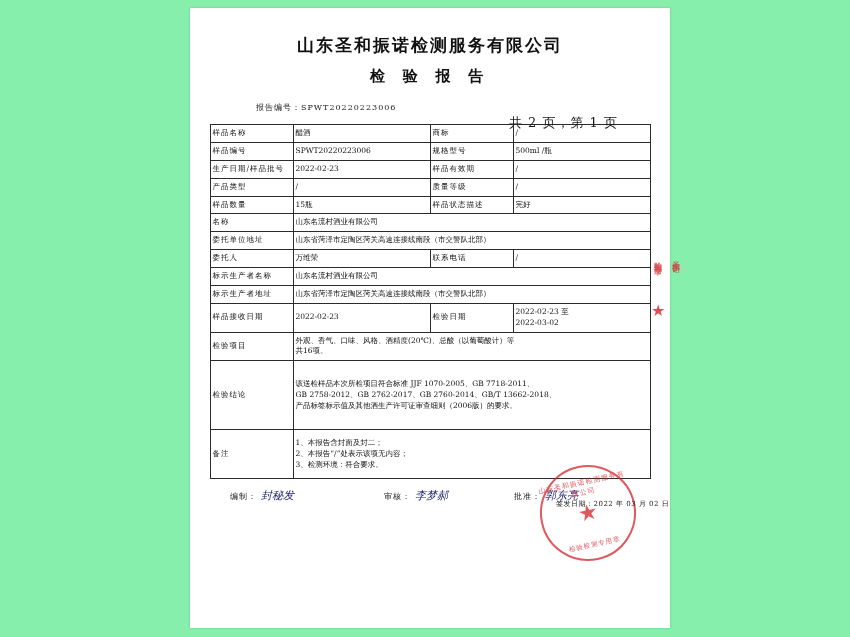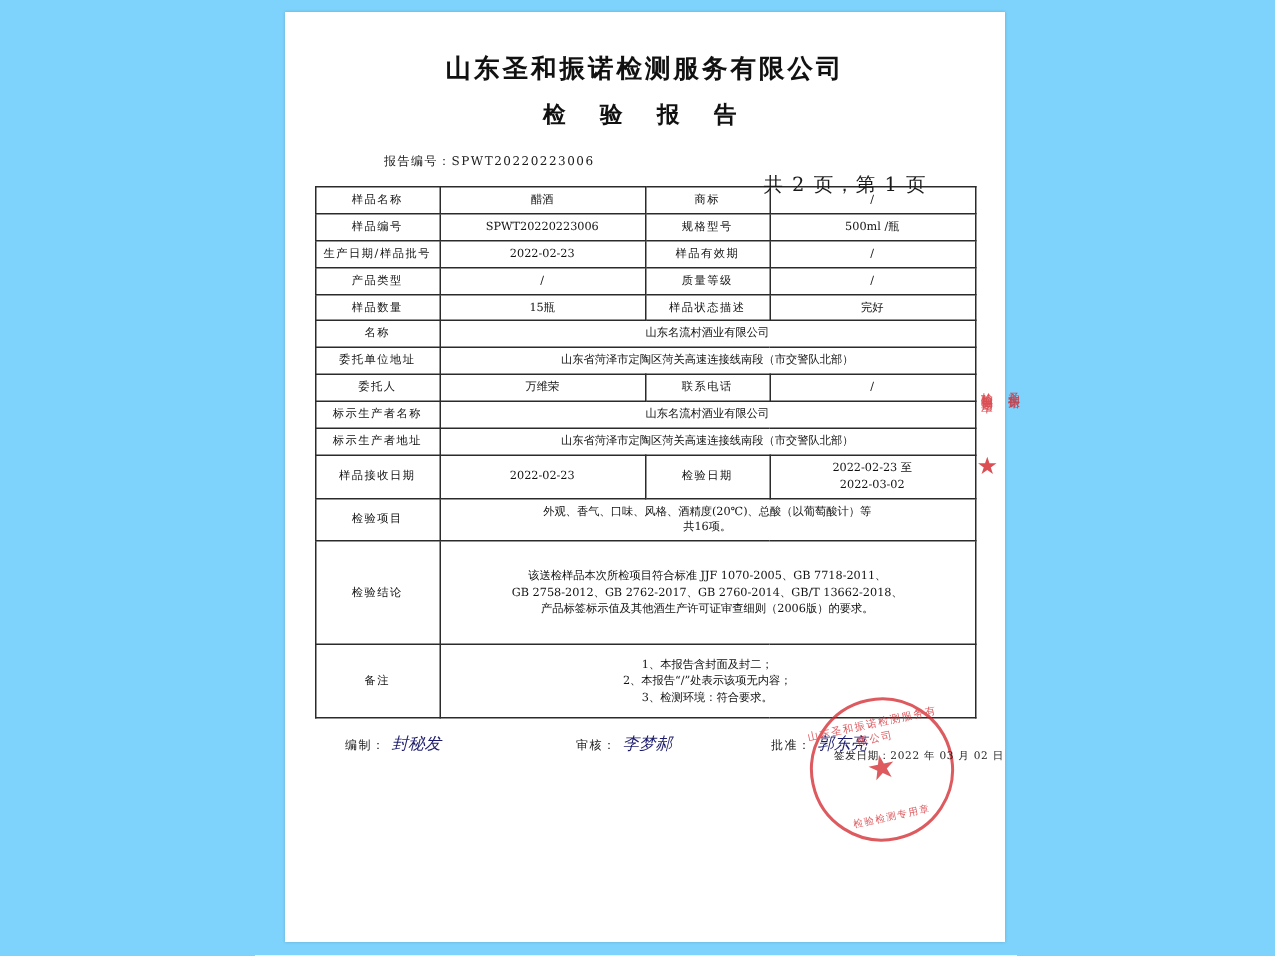--- a/index.html
+++ b/index.html
@@ -11,21 +11,21 @@
     width: 850px;
     height: 637px;
     font-family: "DejaVu Sans", sans-serif;
     color: #1a1a1a;
     overflow: hidden;
   }
   .page {
     position: relative;
     width: 850px;
     height: 637px;
-    background: #7dd3fc;
+    background: #86efac;
   }
   .sheet {
     position: absolute;
     left: 190px;
     top: 8px;
     width: 480px;
     height: 620px;
     background: #ffffff;
     box-shadow: 0 0 2px rgba(0,0,0,0.18);
   }
@@ -33,21 +33,21 @@
     text-align: center;
     font-family: "DejaVu Serif", serif;
     font-weight: bold;
     font-size: 17px;
     letter-spacing: 2px;
     color: #111;
     margin-top: 26px;
   }
   .doc-subtitle {
     text-align: center;
-    font-family: Liberation Mono, monospace;
+    font-family: Liberation Serif, serif;
     font-weight: bold;
     font-size: 15px;
     letter-spacing: 7px;
     color: #111;
     margin-top: 10px;
   }
   .meta-row {
     position: relative;
     margin: 16px 24px 0 24px;
     height: 14px;
@@ -70,21 +70,21 @@
   table.main {
     margin: 8px auto 0 auto;
     width: 420px;
     border-collapse: collapse;
     table-layout: fixed;
   }
   table.main td {
     border: 1px solid #2b2b2b;
     font-size: 7.5px;
     font-family: "DejaVu Serif", serif;
-    text-align: center;
+    text-align: left;
     vertical-align: middle;
     padding: 3px 2px;
     line-height: 1.45;
     color: #111;
   }
   td.label {
     letter-spacing: 1px;
     width: 78px;
   }
   td.val {

